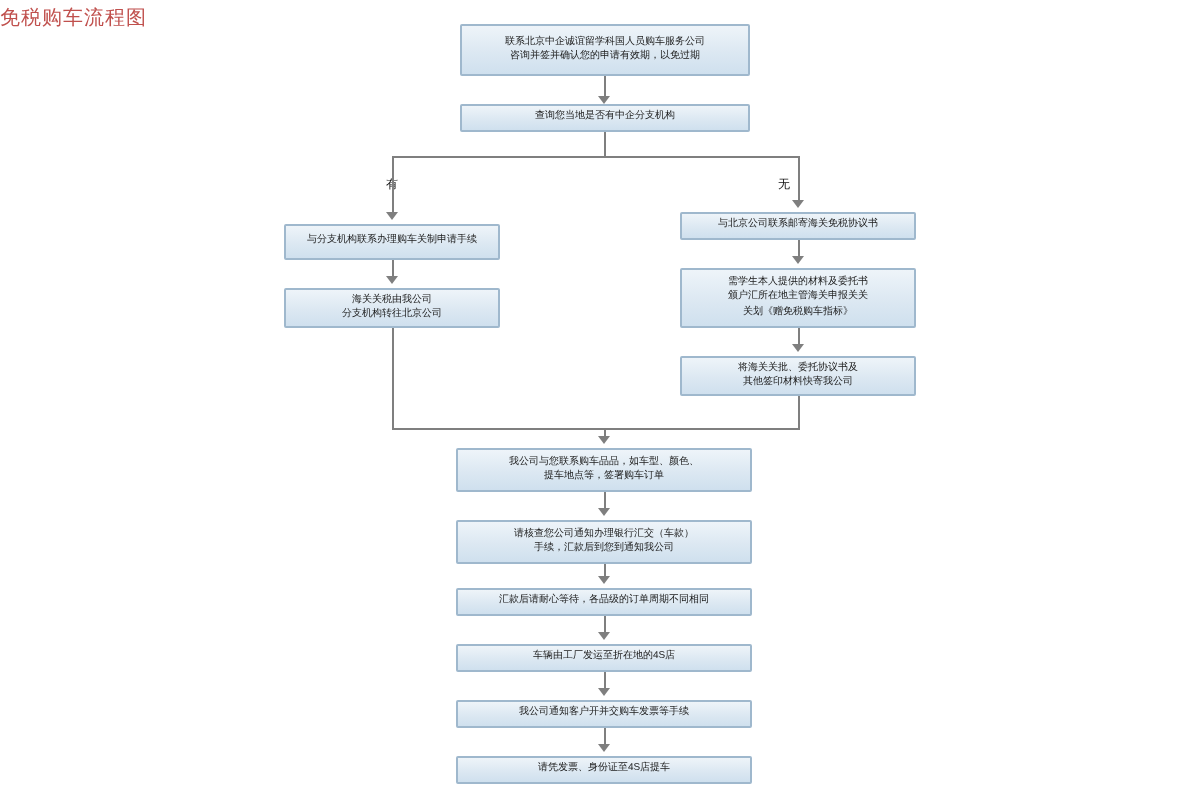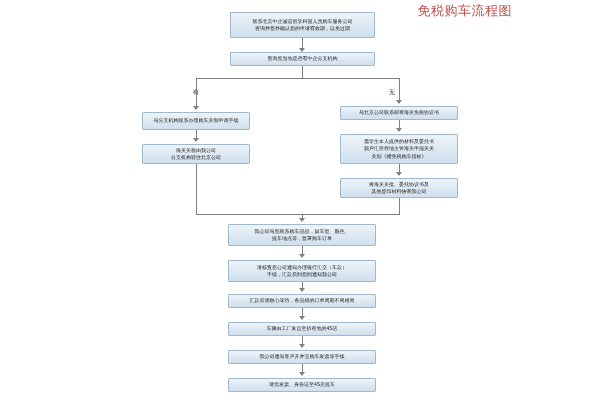--- a/index.html
+++ b/index.html
@@ -17,22 +17,22 @@
   #canvas {
     position: relative;
     width: 600px;
     height: 400px;
   }
   .title {
     position: absolute;
     left: 0;
     top: 2px;
     width: 512px;
-    text-align: right;
-    font-size: 13px;
+    text-align: left;
+    font-size: 10px;
     color: #c0504d;
     font-family: "Liberation Serif", serif;
     letter-spacing: 0.5px;
   }
   .box {
     position: absolute;
     box-sizing: border-box;
     border: 1px solid #9fb8cd;
     background: linear-gradient(to bottom, #eef4f9 0%, #dce8f2 55%, #cfe0ee 100%);
     color: #1a1a1a;

